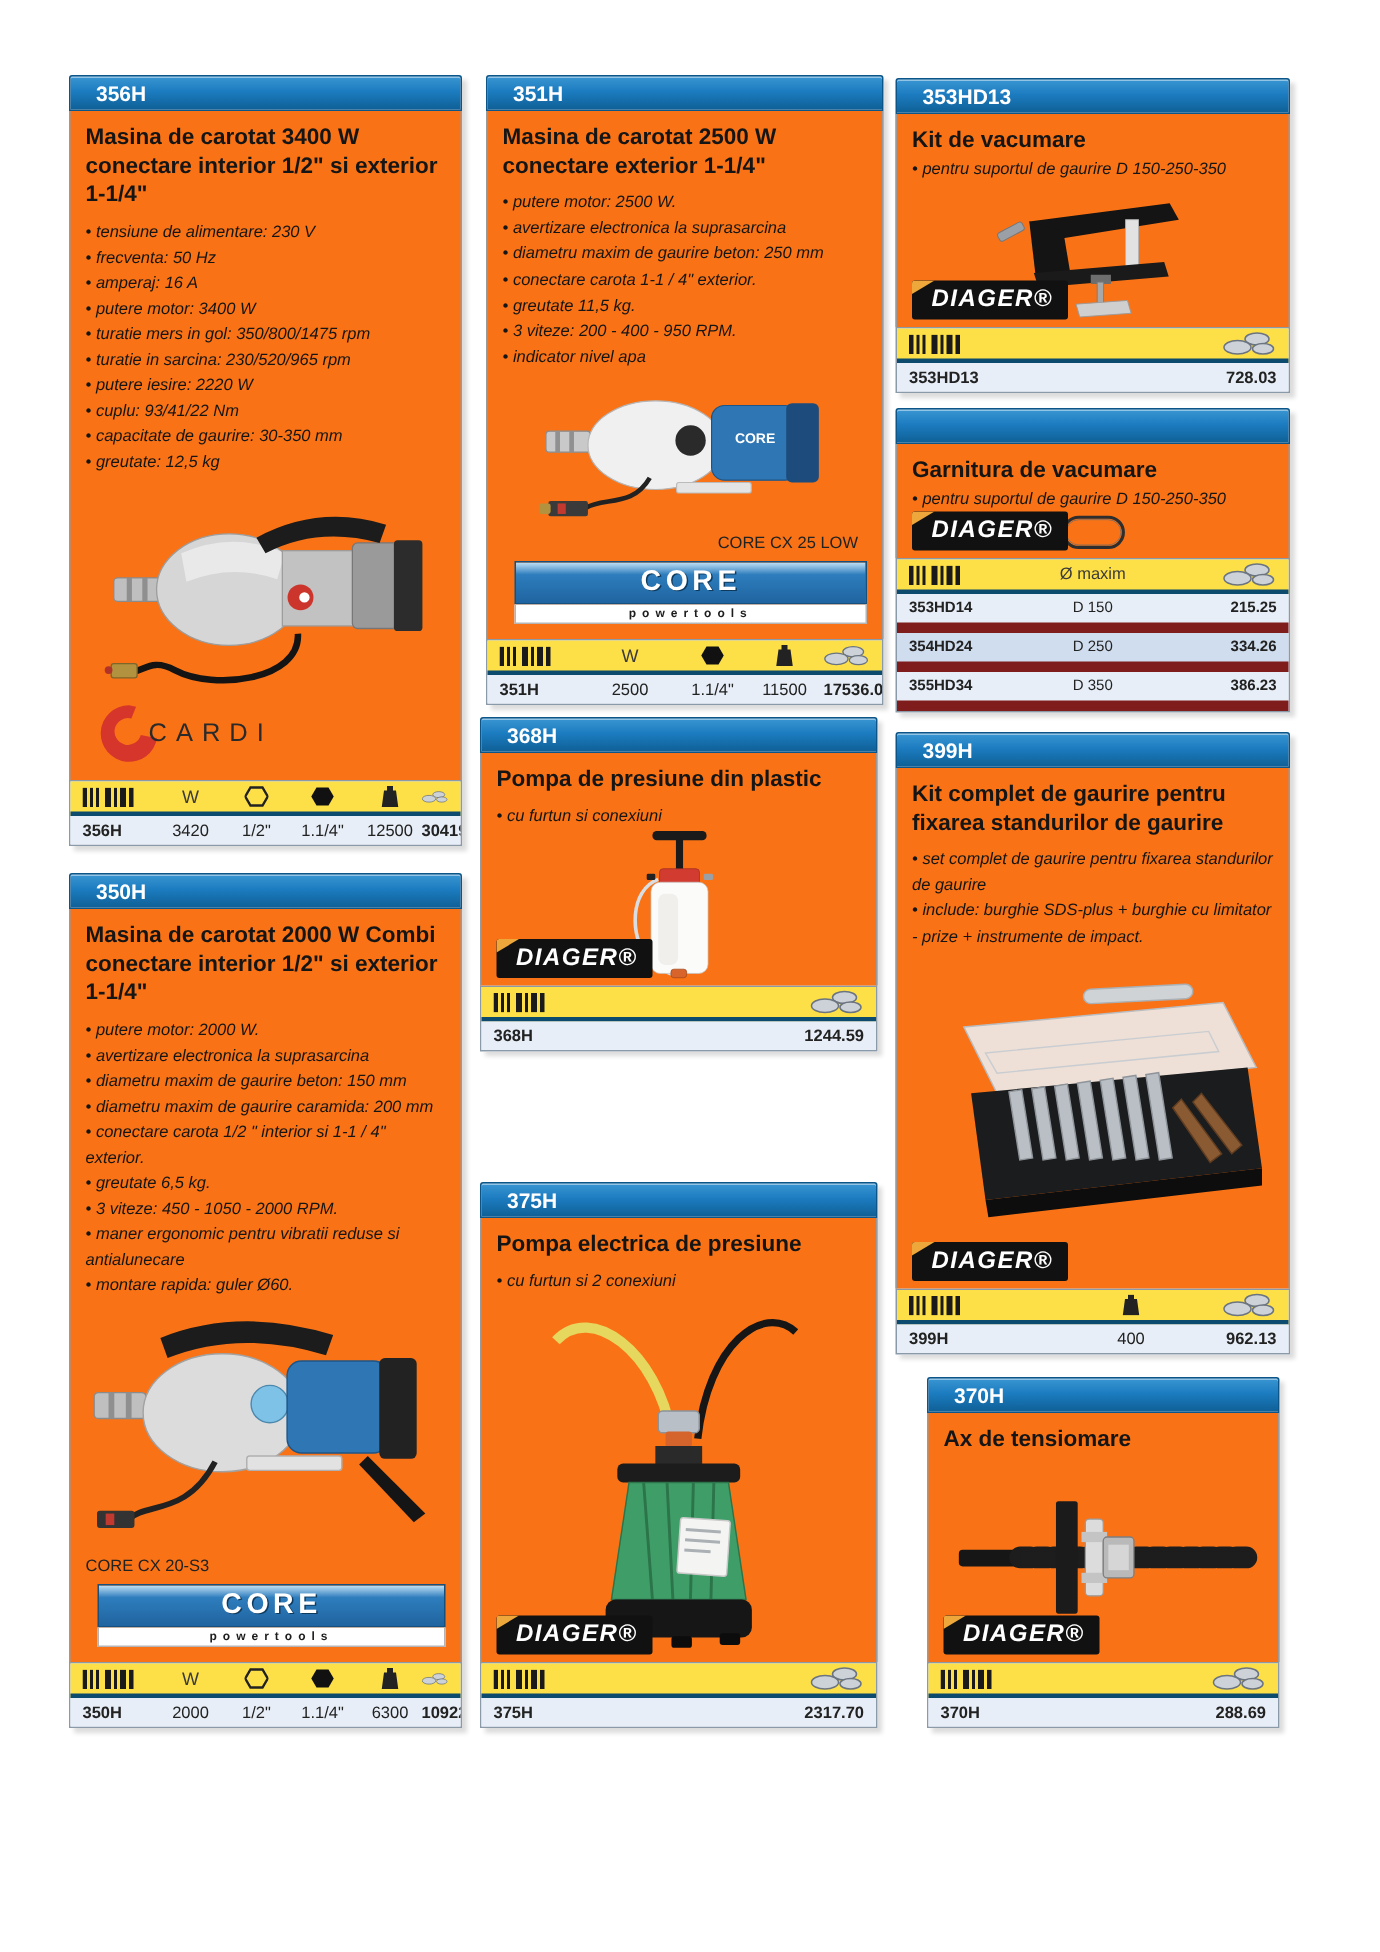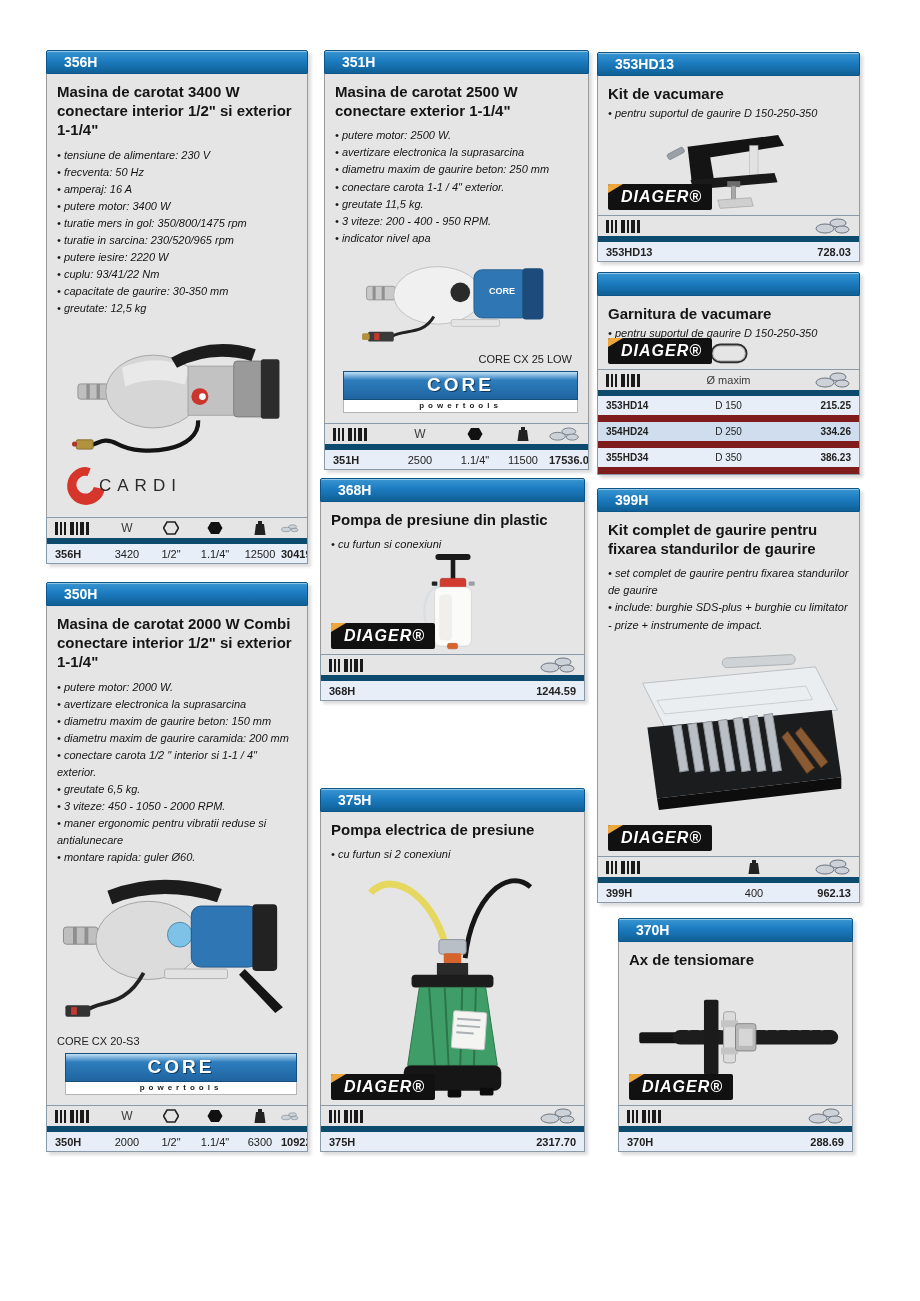--- a/index.html
+++ b/index.html
@@ -2,34 +2,34 @@
 <html><head>
 <meta charset="utf-8">
 <style>
   html,body{margin:0;padding:0;}
   body{background:#fff;font-family:"Liberation Sans",sans-serif;}
   .page{position:relative;width:920px;height:1301px;background:#fff;overflow:hidden;}
   .card{position:absolute;display:flex;flex-direction:column;box-shadow:3px 3px 3px rgba(0,0,0,.14);}
   .card-header{height:22px;line-height:22px;flex:0 0 22px;background:linear-gradient(#3a96d2 0%,#1c7cc0 45%,#0f6096 100%);
     border:1px solid #0c5588;border-radius:2px 2px 0 0;color:#fff;font-weight:bold;font-size:14px;padding-left:17px;
     box-shadow:inset 0 1px 0 rgba(255,255,255,.45);}
-  .card-body{position:relative;flex:1;background:#e5e5e5;border:1px solid #9a9a9a;border-top:none;border-bottom:none;
+  .card-body{position:relative;flex:1;background:#f97316;border:1px solid #9a9a9a;border-top:none;border-bottom:none;
     display:flex;flex-direction:column;padding:5px 10px 4px;overflow:hidden;}
   .title{margin:3px 0 7px;font-size:15px;font-weight:bold;color:#151515;line-height:1.28;}
   .bullets{list-style:none;margin:0;padding:0;font-style:italic;font-size:11px;line-height:1.55;color:#151515;}
   .bullets li::before{content:"• ";}
   .img-area{flex:1;display:flex;align-items:center;justify-content:center;min-height:0;}
   .img-area svg{max-height:100%;}
   .caption{font-size:11px;color:#222;}
   .cap-center{text-align:left;margin:2px 0 4px;}
   .cap-right{text-align:right;margin:2px 6px 4px 0;}
   
   .footer{flex:0 0 auto;border:1px solid #8b9aa9;background:#fff;}
   .f-row{display:grid;align-items:center;}
-  .f-icons{height:20px;background:#e5e5e5;border-bottom:6px solid #0c4a6e;}
+  .f-icons{height:20px;background:#fde047;border-bottom:3px solid #0c4a6e;}
   .f-values{height:19px;background:#e7eef7;font-size:11px;color:#222;}
   .g-data-row{height:19px;background:#e7eef7;font-size:10px;color:#222;border-bottom:7px solid #7f1d1d;}
   .g-rows .g-data-row:nth-child(2){background:#cfddee;}
   .cell{overflow:hidden;white-space:nowrap;}
   .cl{text-align:left;padding-left:8px;}
   .cc{text-align:center;}
   .cr{text-align:right;padding-right:8px;}
   .b{font-weight:bold;}
   .icell{display:flex;align-items:center;justify-content:center;}
   .il{justify-content:flex-start;padding-left:8px;}

